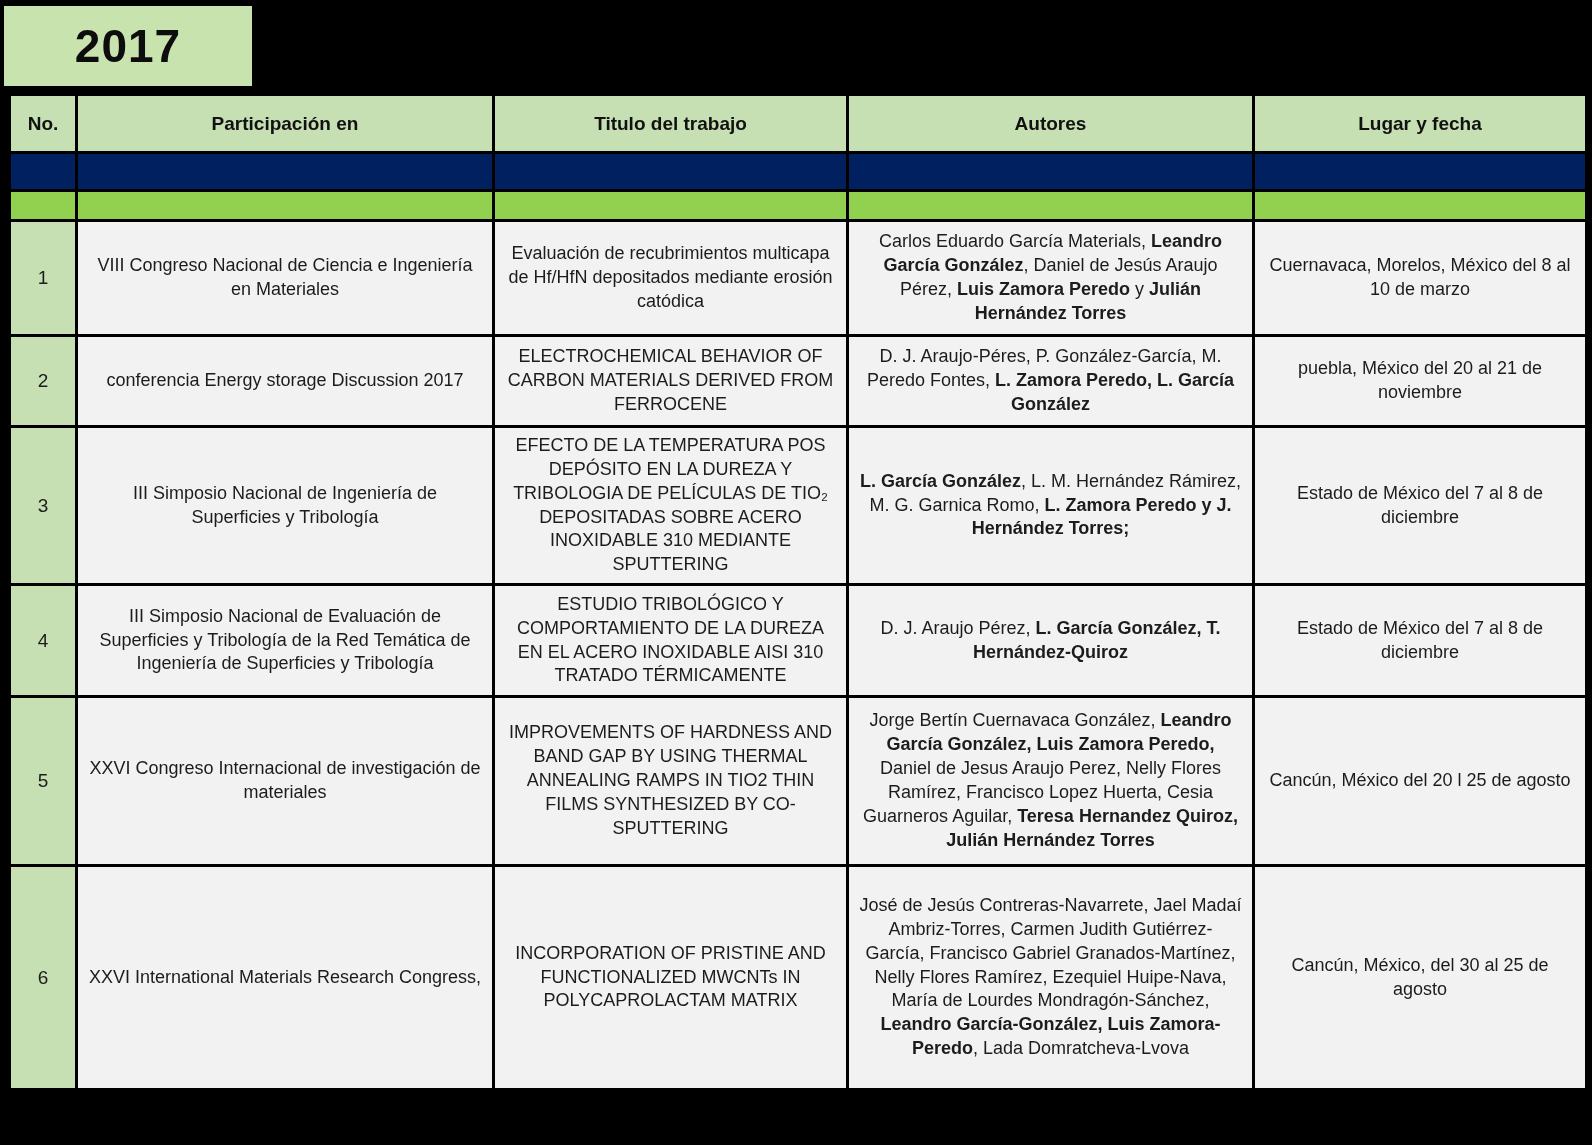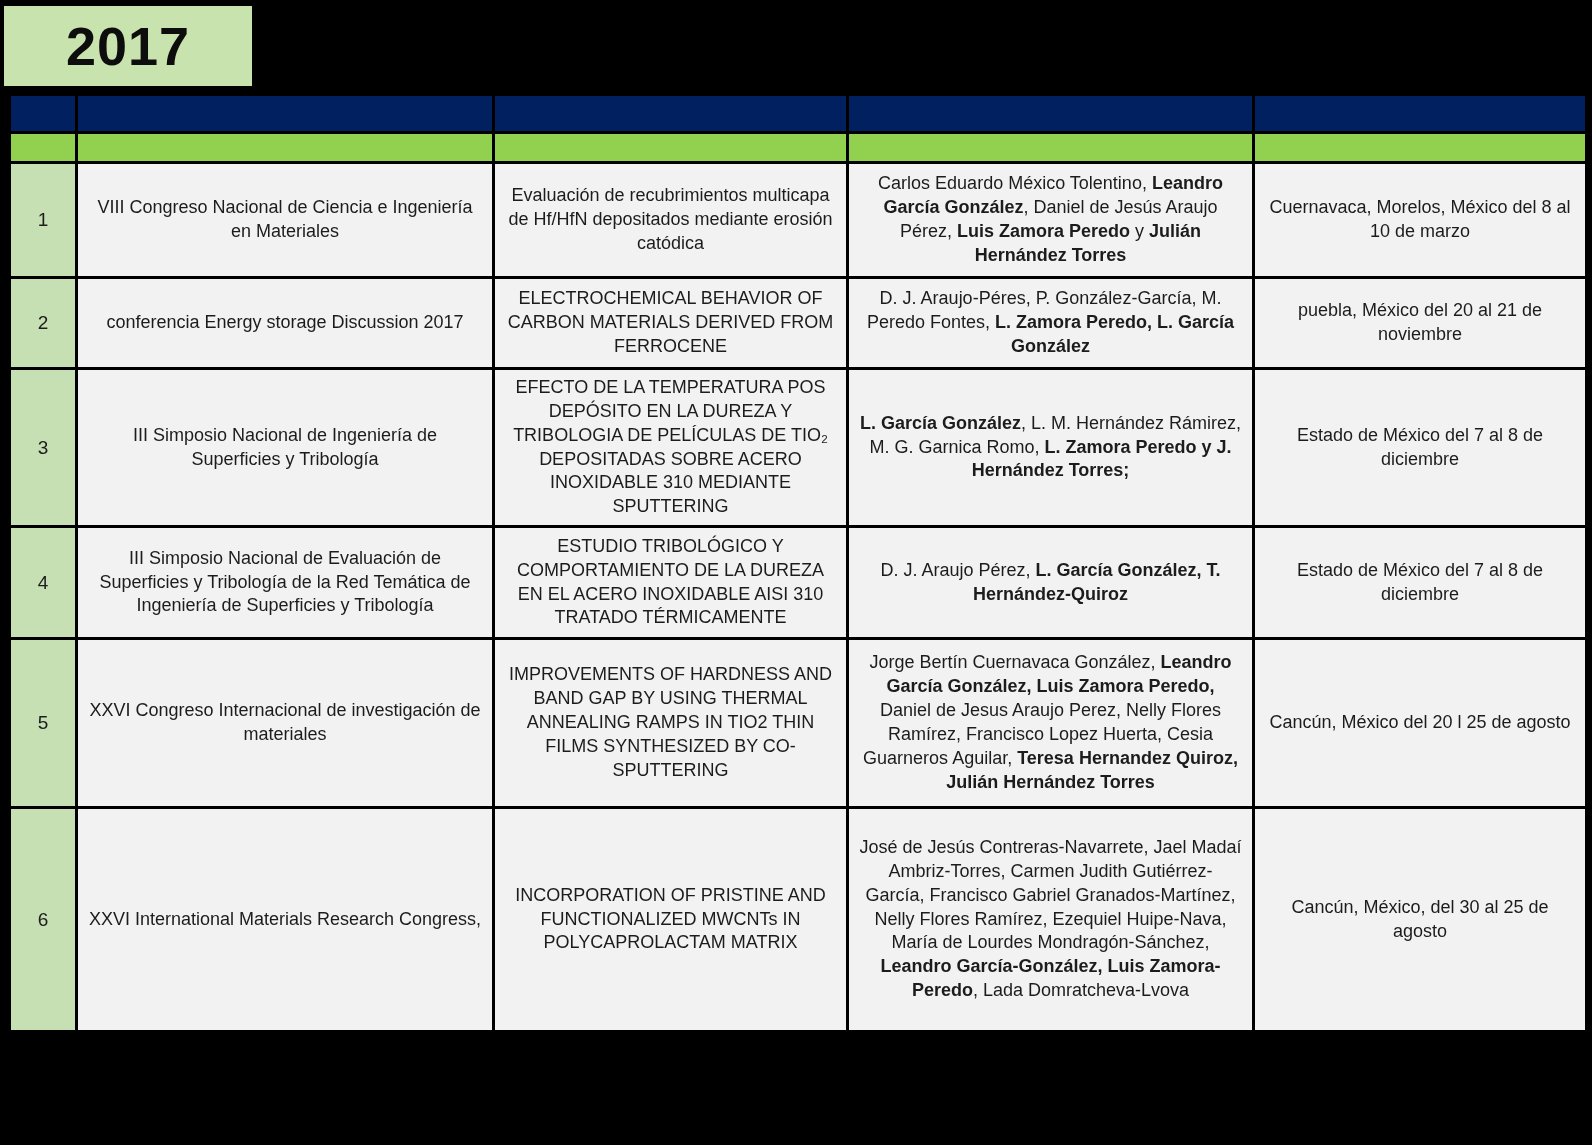--- a/index.html
+++ b/index.html
@@ -6,21 +6,21 @@
   body{
     width:1592px;height:1145px;position:relative;overflow:hidden;
     background:#000000;
     font-family:"Liberation Sans","DejaVu Sans",sans-serif;
     -webkit-font-smoothing:antialiased;
   }
   .year-badge{
     position:absolute;left:4px;top:6px;width:248px;height:80px;
     background:#C9E3AE;
     display:flex;align-items:center;justify-content:center;
-    font-size:54px;font-weight:bold;color:#0d0d0d;letter-spacing:1px;
+    font-size:46px;font-weight:bold;color:#0d0d0d;letter-spacing:1px;
   }
   table.pub{
     position:absolute;left:8px;top:93px;width:1577px;
     border-collapse:collapse;table-layout:fixed;
   }
   col.c-no{width:67px;}
   col.c-part{width:417px;}
   col.c-tit{width:354px;}
   col.c-aut{width:406px;}
   col.c-lug{width:333px;}
@@ -54,20 +54,27 @@
 
 <table class="pub">
   <colgroup>
     <col class="c-no">
       <col class="c-part">
       <col class="c-tit">
       <col class="c-aut">
       <col class="c-lug">
   </colgroup>
   <tbody>
+    <tr>
+      <th>No.</th>
+      <th>Participación en</th>
+      <th>Titulo del trabajo</th>
+      <th>Autores</th>
+      <th>Lugar y fecha</th>
+    </tr>
 
     <tr class="spacer-navy">
       <td></td>
       <td></td>
       <td></td>
       <td></td>
       <td></td>
     </tr>
 
     <tr class="spacer-green">
@@ -75,21 +82,21 @@
       <td></td>
       <td></td>
       <td></td>
       <td></td>
     </tr>
 
     <tr class="r1">
       <td class="no-cell">1</td>
       <td class="data-cell">VIII Congreso Nacional de Ciencia e Ingeniería en Materiales</td>
       <td class="data-cell">Evaluación de recubrimientos multicapa de Hf/HfN depositados mediante erosión catódica</td>
-      <td class="data-cell"><span>Carlos Eduardo México Tolentino, </span><span class="b">Leandro García González</span><span>, Daniel de Jesús Araujo Pérez, </span><span class="b">Luis Zamora Peredo</span><span> y </span><span class="b">Julián Hernández Torres</span></td>
+      <td class="data-cell"><span>Carlos Eduardo García Materials, </span><span class="b">Leandro García González</span><span>, Daniel de Jesús Araujo Pérez, </span><span class="b">Luis Zamora Peredo</span><span> y </span><span class="b">Julián Hernández Torres</span></td>
       <td class="data-cell">Cuernavaca, Morelos, México del 8 al 10 de marzo</td>
     </tr>
 
     <tr class="r2">
       <td class="no-cell">2</td>
       <td class="data-cell">conferencia Energy storage Discussion  2017</td>
       <td class="data-cell">ELECTROCHEMICAL BEHAVIOR OF CARBON MATERIALS DERIVED FROM FERROCENE</td>
       <td class="data-cell"><span>D. J. Araujo-Péres, P. González-García, M. Peredo Fontes, </span><span class="b">L. Zamora Peredo, L. García González</span></td>
       <td class="data-cell">puebla, México del 20 al 21 de noviembre</td>
     </tr>

